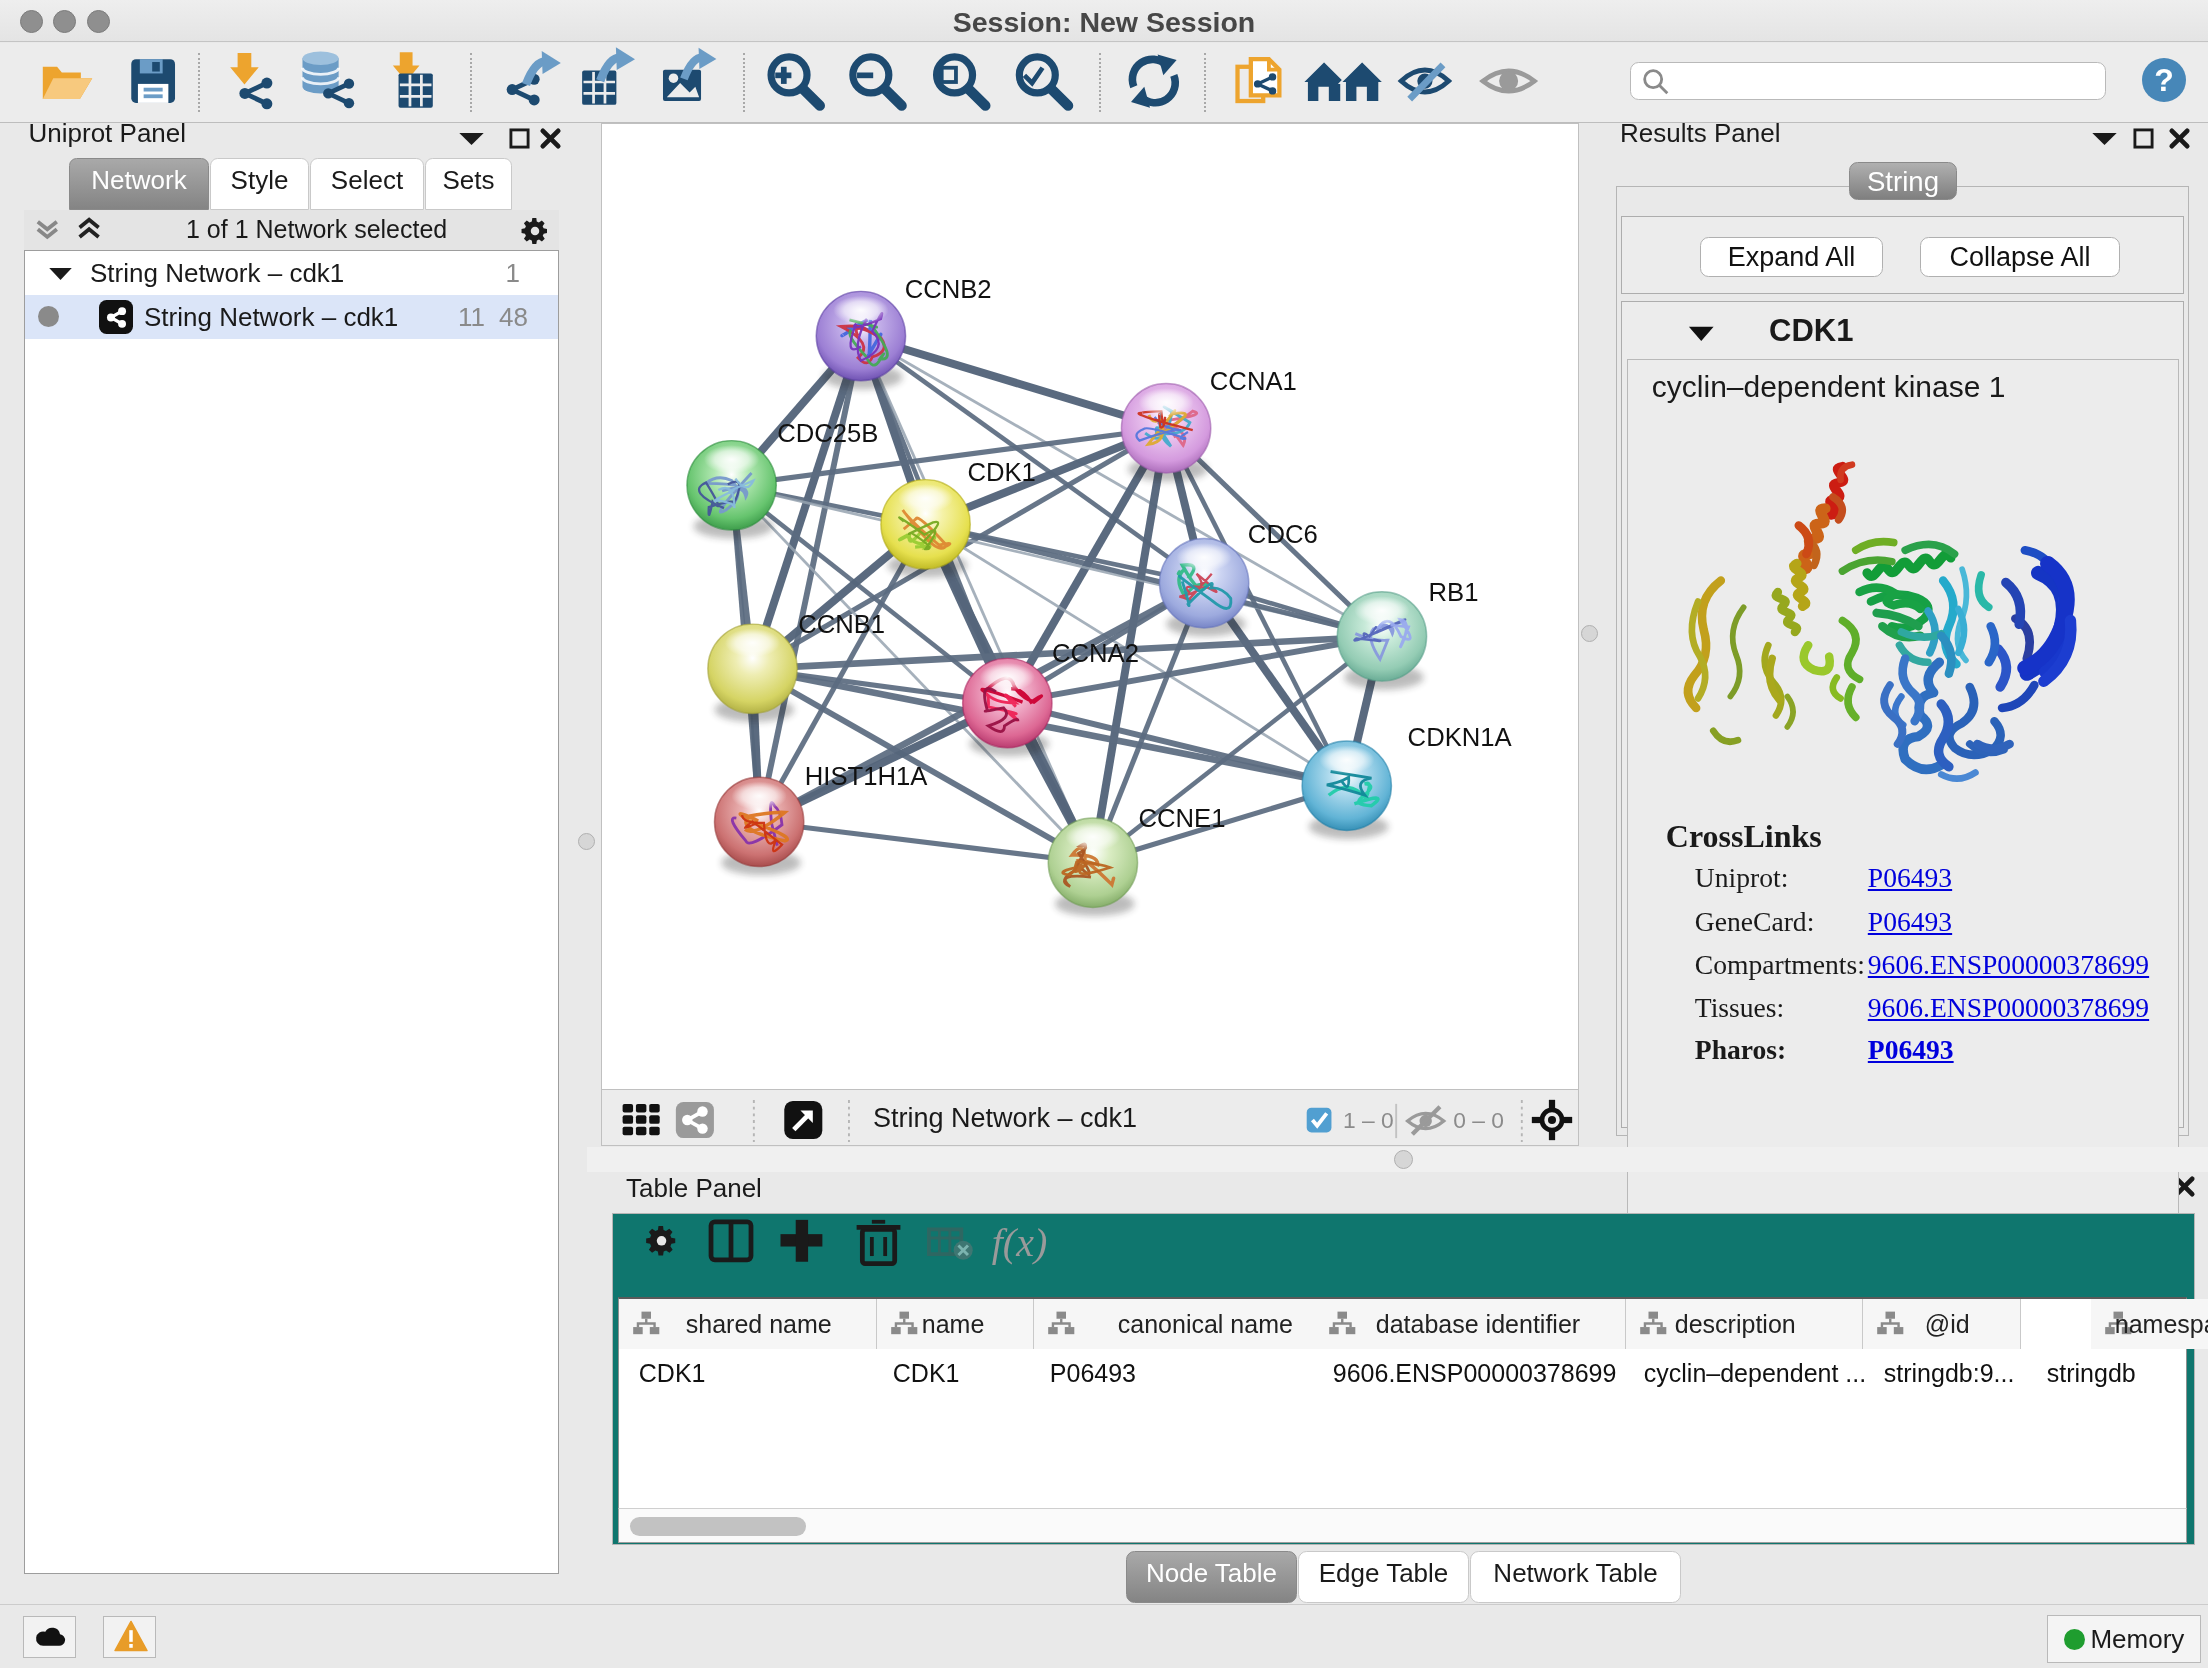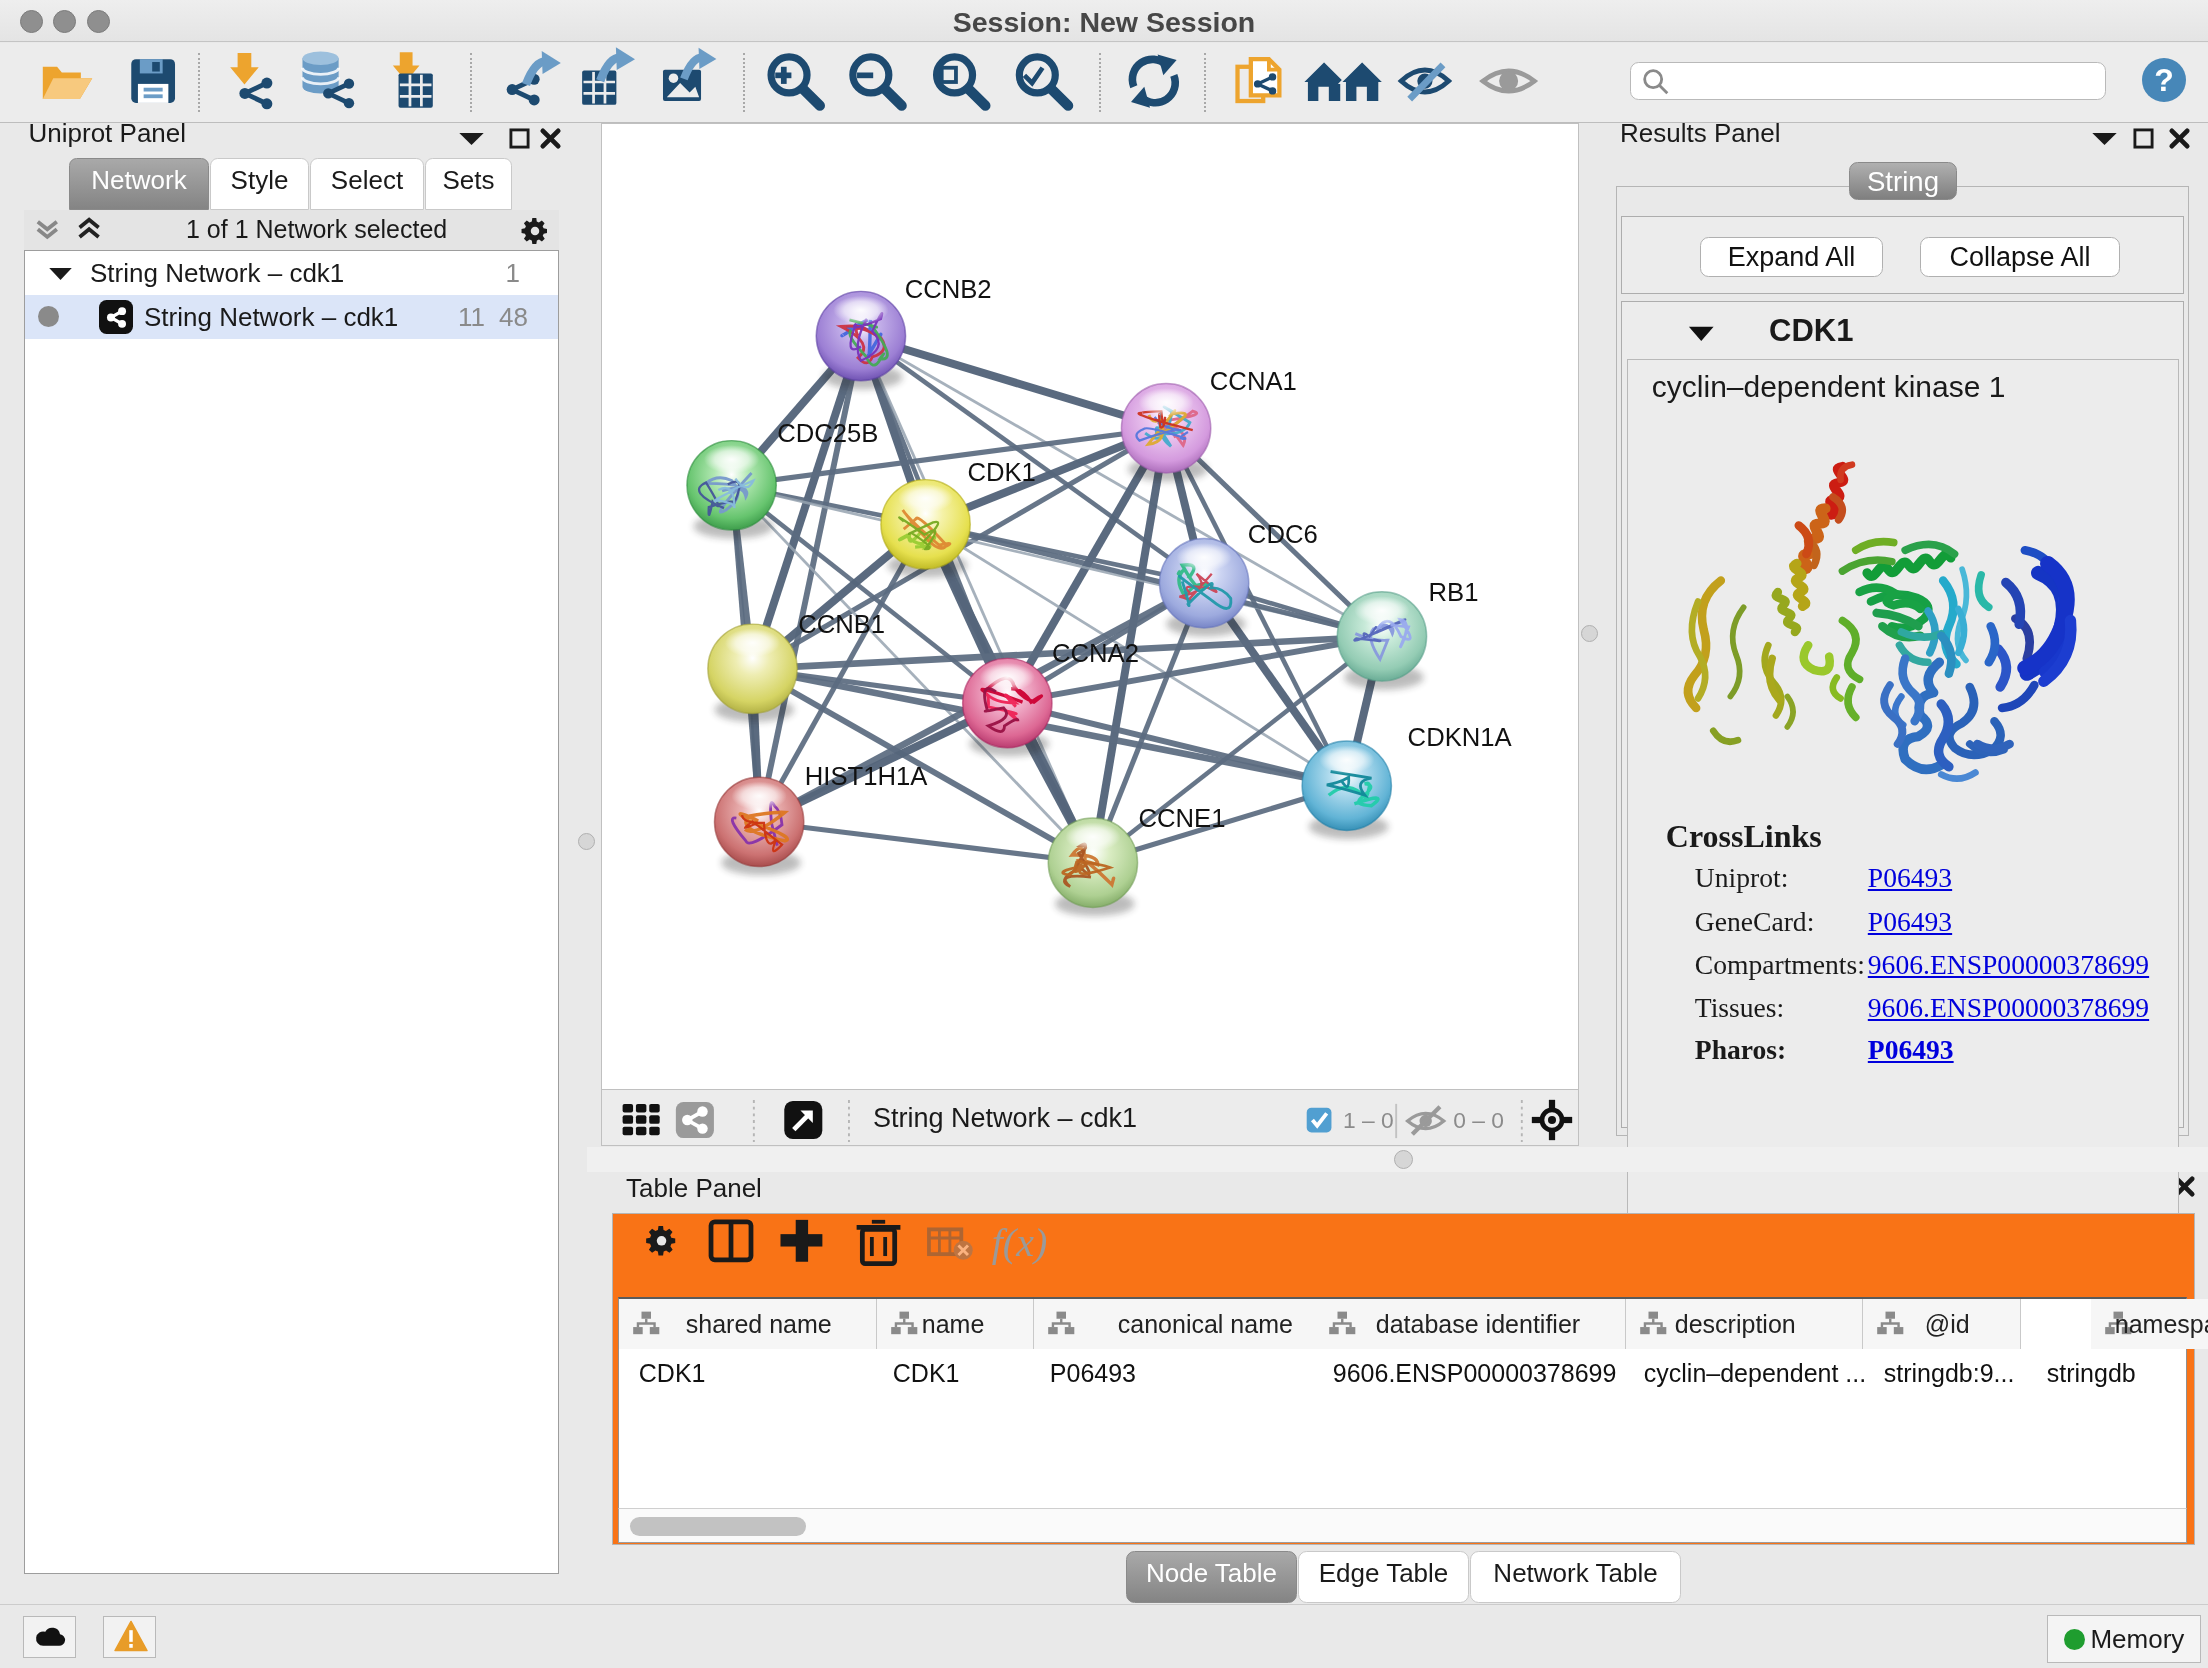--- a/index.html
+++ b/index.html
@@ -43,21 +43,21 @@
 .rbtn { position:absolute; top:20px; height:40px; background:#ffffff; border:1px solid #b0b0b0; border-radius:8.6px; font-size:27px; text-align:center; padding-top:3.8px; color:#111; }
 #rp-box2 { left:1621px; top:301px; width:563px; height:827px; background:#ececec; border:1.9px solid #adadad; }
 #rp-inner { position:absolute; left:4.8px; top:57px; width:552px; height:952px; background:#ececec; border:1.9px solid #b9b9b9; }
 .serif { font-family:"Liberation Serif", serif; }
 .xlink { color:#0000dd; text-decoration:underline; }
 .xrow { position:absolute; left:67px; font-size:27.6px; }
 .xval { position:absolute; left:173px; }
 
 
 #tp-title { left:626px; top:1173px; }
-#tp-box { left:612px; top:1213px; width:1583px; height:332px; background:#f97316; border:1.9px solid #b5b5b5; }
+#tp-box { left:612px; top:1213px; width:1583px; height:332px; background:#0f766e; border:1.9px solid #b5b5b5; }
 #tp-table { position:absolute; left:4.8px; top:83px; width:1569px; height:211px; background:#ffffff; border:1.9px solid #8f8f8f; border-top:2.9px solid #5a5a5a; border-bottom:none; }
 #tp-scroll { position:absolute; left:4.8px; top:294px; width:1569px; height:35px; background:#fafafa; border:1.9px solid #9d9d9d; border-top:1px solid #cfcfcf; }
 .tabs2 { top:1551px; height:46px; } .tabs2 .tab { border-radius:8.6px; }
 .th { position:absolute; top:0; height:50px; background:#f6f6f6; border-right:1.9px solid #c9c9c9; font-size:25px; color:#222; }
 .td { position:absolute; top:50px; height:46px; font-size:25px; color:#111; padding-top:9.5px; }
 
 
 #statusbar { left:0; top:1604px; width:2208px; height:65px; background:#e9e9e9; border-top:1.9px solid #cccccc; }
 .sbtn { position:absolute; top:10.5px; width:53px; height:42px; background:#f2f2f2; border:1.9px solid #b9b9b9; }
 #membtn { position:absolute; left:2047px; top:9.5px; width:154px; height:48px; background:#f4f4f4; border:1.9px solid #b9b9b9; font-size:26px; text-align:center; padding-top:8.6px; }

